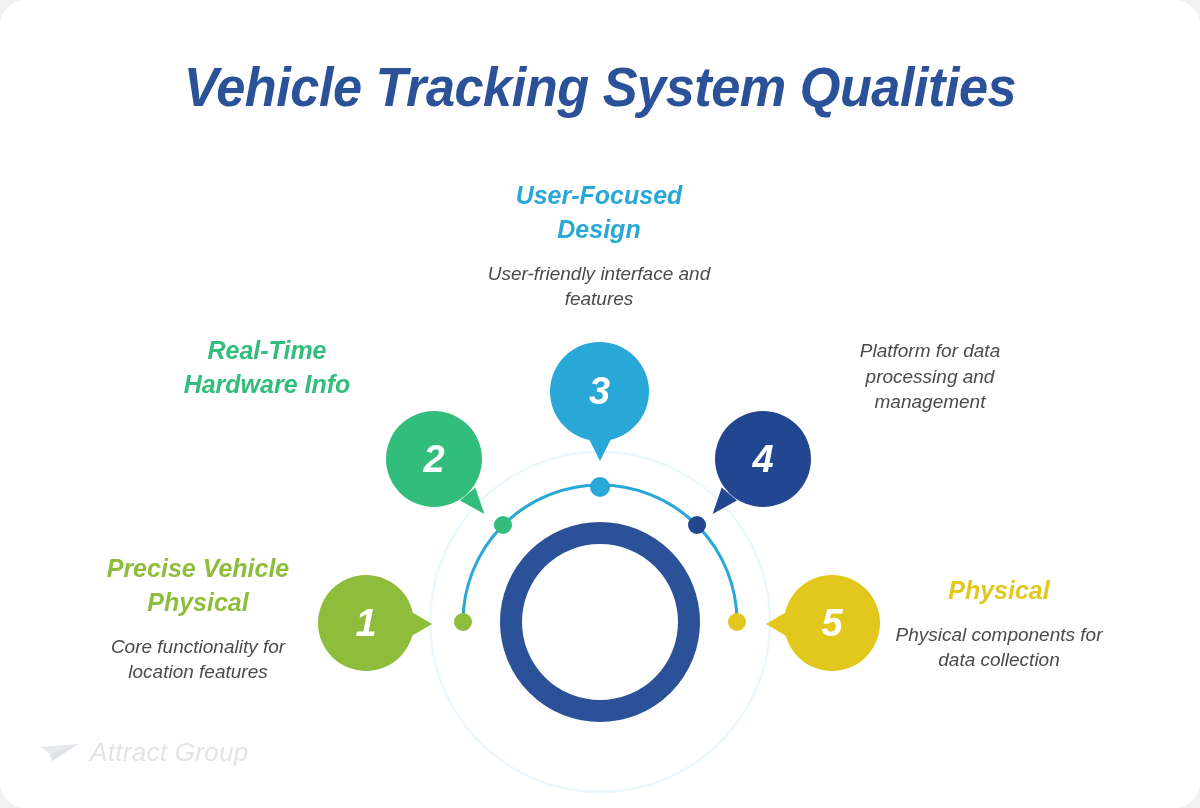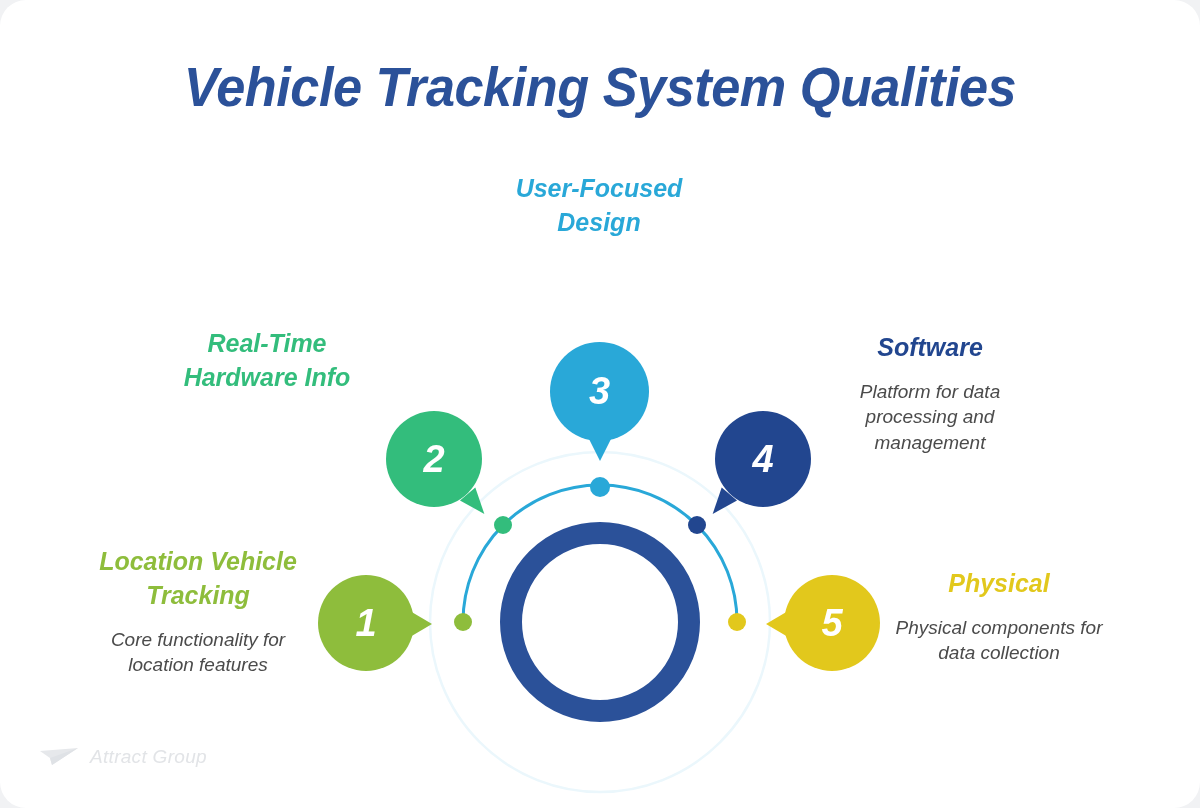--- a/index.html
+++ b/index.html
@@ -103,20 +103,21 @@
     bottom: -10px;
     border-left: 10px solid transparent;
     border-right: 10px solid transparent;
     border-top: 26px solid currentColor;
     transform: rotate(40deg);
   }
 
   
   .block {
     position: absolute;
+    margin-top: 7px;
   }
   .block .heading {
     font-size: 25px;
     font-weight: bold;
     line-height: 1.35;
     margin: 0 0 14px 0;
   }
   .block .desc {
     font-size: 19px;
     line-height: 1.35;
@@ -131,21 +132,21 @@
   .logo {
     position: absolute;
     left: 38px;
     bottom: 40px;
     display: flex;
     align-items: center;
     gap: 10px;
     opacity: 1;
   }
   .logo-text {
-    font-size: 19px;
+    font-size: 26px;
     color: #e2e4e7;
     letter-spacing: 0.3px;
     font-family: "Liberation Sans", sans-serif;
   }
 </style>
 </head>
 <body>
 
 <div id="canvas">
 
@@ -185,34 +186,34 @@
     <span class="tail tail-bl"></span>
     <span style="color:#ffffff;">4</span>
   </div>
 
   <div class="bubble" style="left:784px; top:575px; background:#e2c81c; color:#e2c81c;">
     <span class="tail tail-left"></span>
     <span style="color:#ffffff;">5</span>
   </div>
 
   <div class="block left-text" style="left:78px; top:545px; width:240px;">
-    <p class="heading" style="color:#8ebd3c;">Location Vehicle Tracking</p>
+    <p class="heading" style="color:#8ebd3c;">Precise Vehicle Physical</p>
     <p class="desc">Core functionality for location features</p>
   </div>
 
   <div class="block left-text" style="left:148px; top:327px; width:238px;">
     <p class="heading" style="color:#33bd7c;">Real-Time Hardware Info</p>
   </div>
 
   <div class="block center-text" style="left:485px; top:172px; width:228px;">
     <p class="heading" style="color:#29a8d8;">User-Focused Design</p>
+    <p class="desc">User-friendly interface and features</p>
   </div>
 
   <div class="block right-text" style="left:830px; top:331px; width:200px;">
-    <p class="heading" style="color:#22468f;">Software</p>
     <p class="desc">Platform for data processing and management</p>
   </div>
 
   <div class="block right-text" style="left:890px; top:567px; width:218px;">
     <p class="heading" style="color:#e2c81c;">Physical</p>
     <p class="desc">Physical components for data collection</p>
   </div>
 
   <div class="logo">
     <svg width="42" height="22" viewBox="0 0 42 22">

